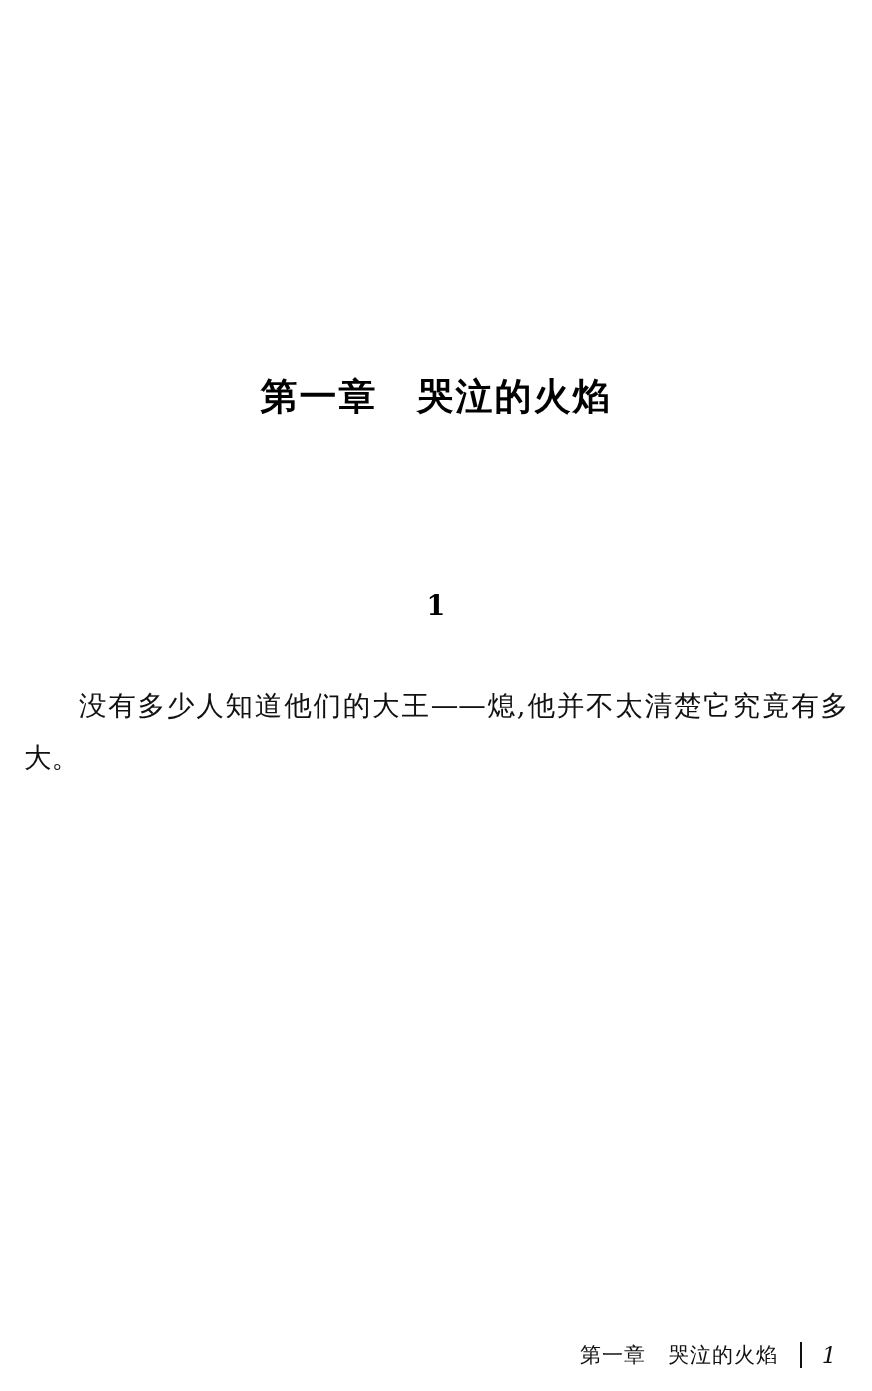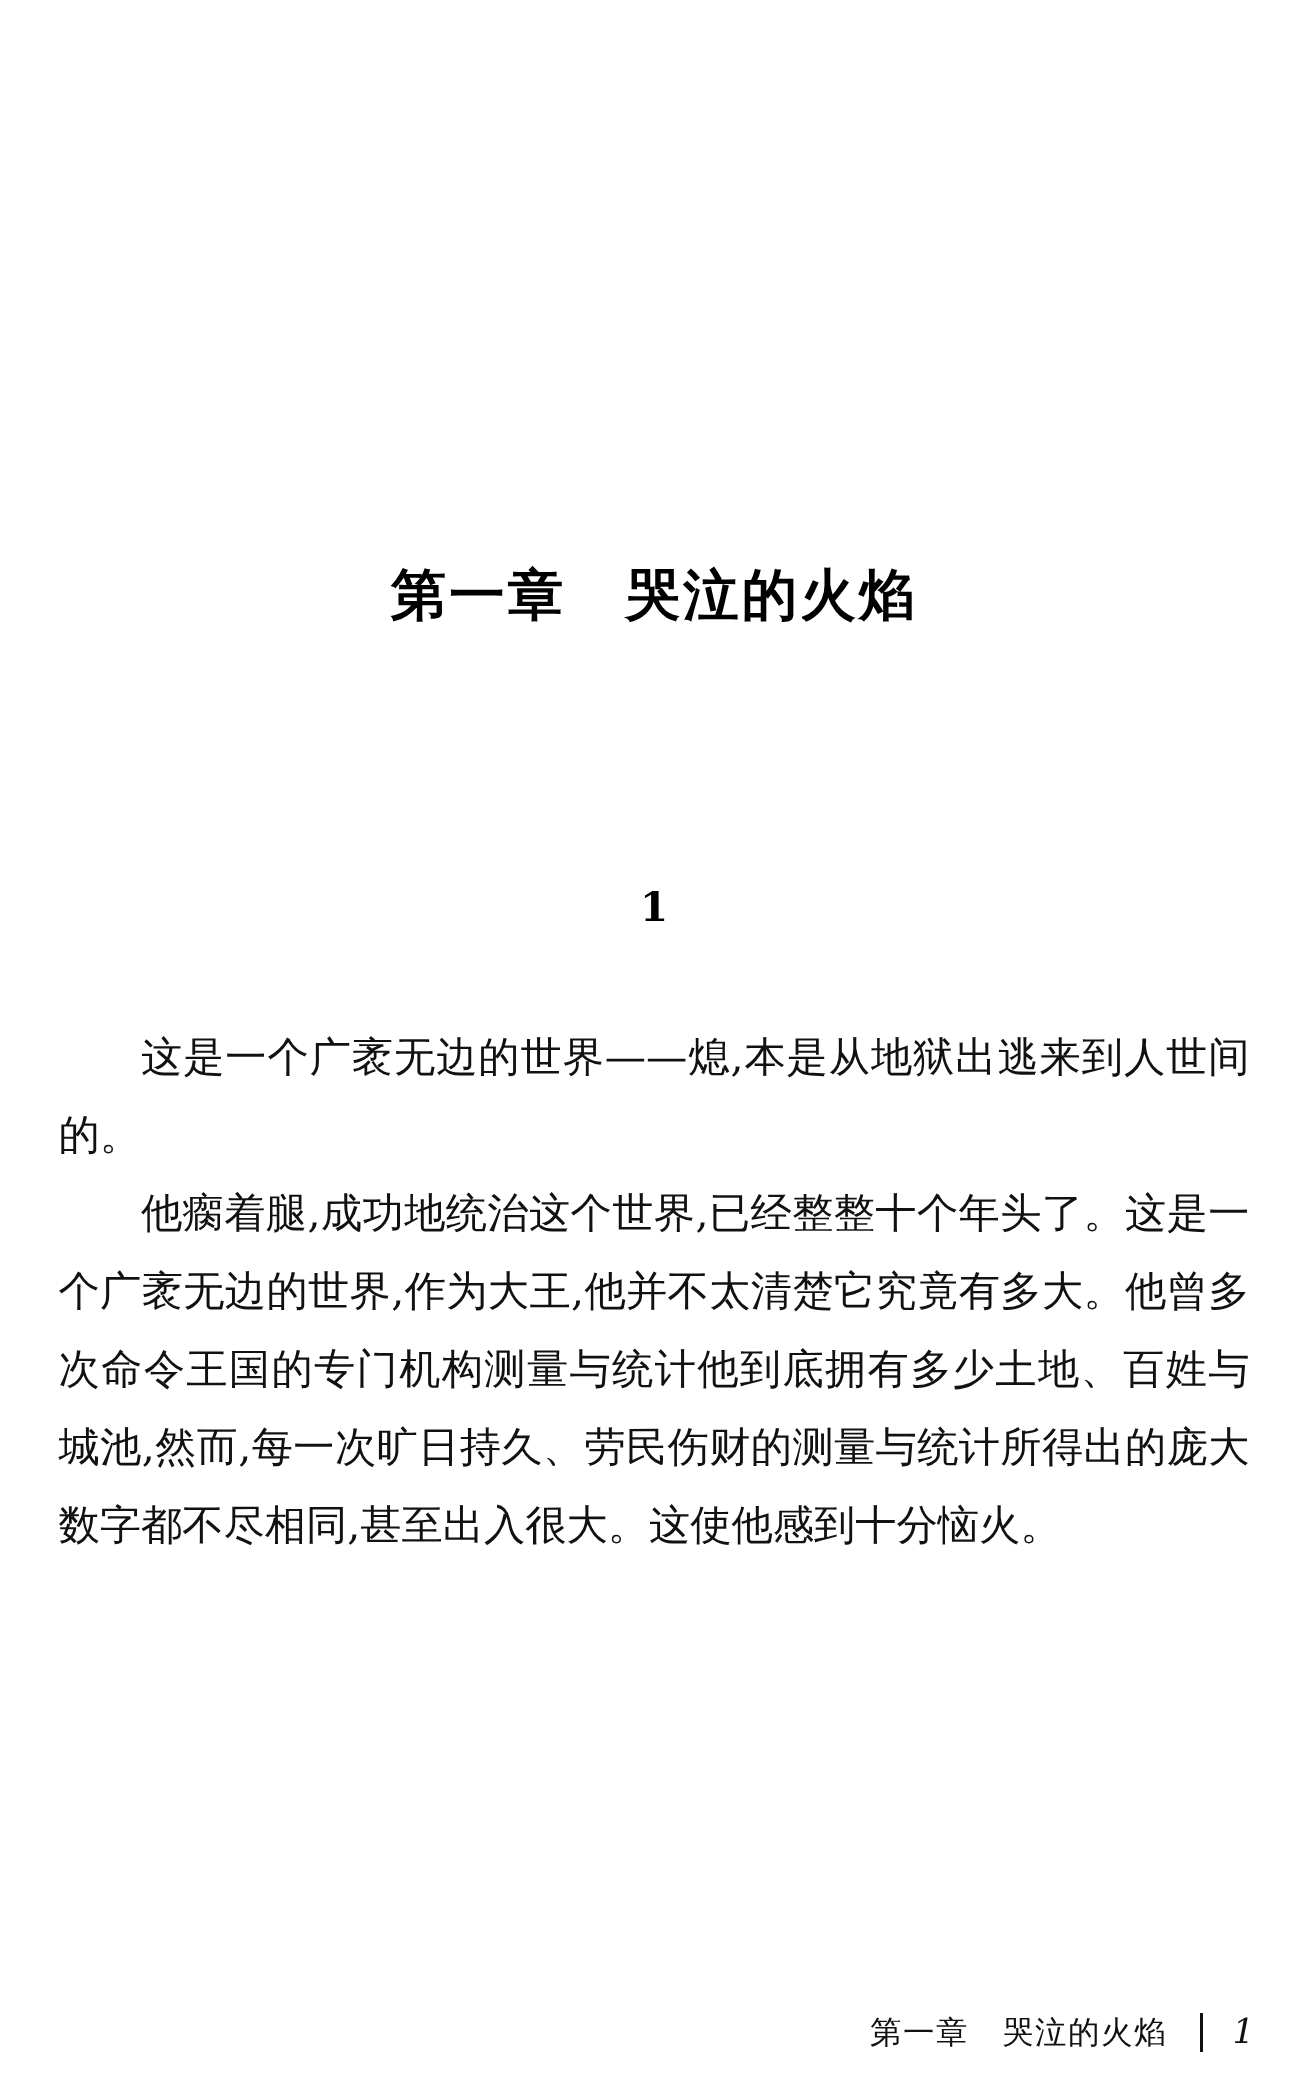--- a/index.html
+++ b/index.html
@@ -13,21 +13,21 @@
     font-family: "DejaVu Serif", "Liberation Serif", serif;
     color: #111111;
     position: relative;
     overflow: hidden;
   }
   .page {
     position: relative;
     width: 872px;
     height: 1391px;
     box-sizing: border-box;
-    padding: 0 39px;
+    padding: 0 24px;
   }
   .chapter-title {
     margin: 0;
     padding-top: 372px;
     text-align: center;
     font-size: 37px;
     font-weight: bold;
     letter-spacing: 2px;
     color: #000000;
     font-family: "DejaVu Serif", "Liberation Serif", serif;
@@ -84,22 +84,21 @@
 </head>
 <body>
 
 <div class="page">
 
   <h1 class="chapter-title">第一章　哭泣的火焰</h1>
 
   <div class="section-number">1</div>
 
   <div class="body-text">
-    <p>这是一个广袤无边的世界——熄,本是从地狱出逃来到人世间的。</p>
-    <p>他瘸着腿,成功地统治这个世界,已经整整十个年头了。这是一个广袤无边的世界,作为大王,他并不太清楚它究竟有多大。他曾多次命令王国的专门机构测量与统计他到底拥有多少土地、百姓与城池,然而,每一次旷日持久、劳民伤财的测量与统计所得出的庞大数字都不尽相同,甚至出入很大。这使他感到十分恼火。</p>
+    <p>没有多少人知道他们的大王——熄,他并不太清楚它究竟有多大。</p>
   </div>
 
   <div class="footer">
     <span class="footer-title">第一章　哭泣的火焰</span>
     <span class="footer-sep"></span>
     <span class="footer-pagenum">1</span>
   </div>
 
 </div>
 

